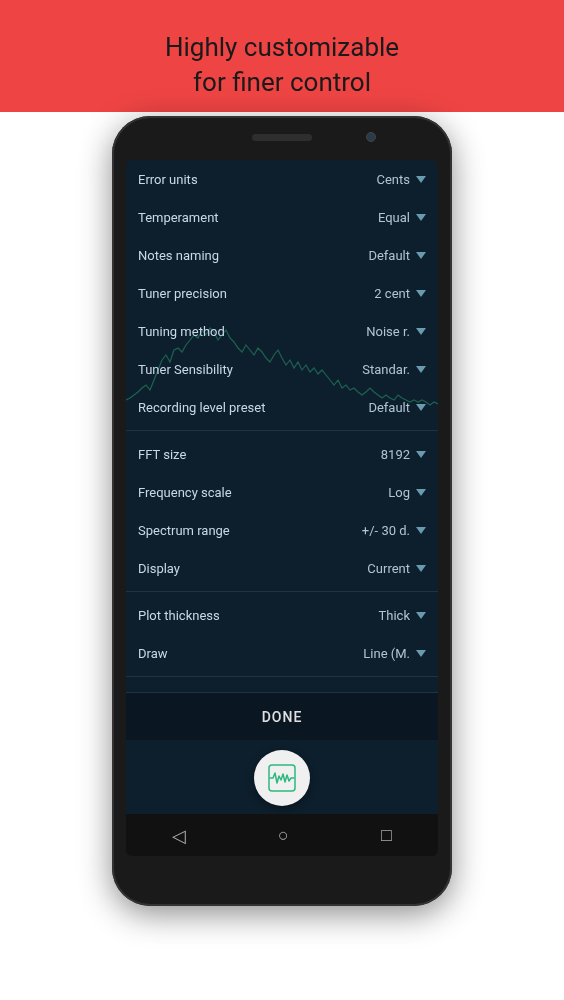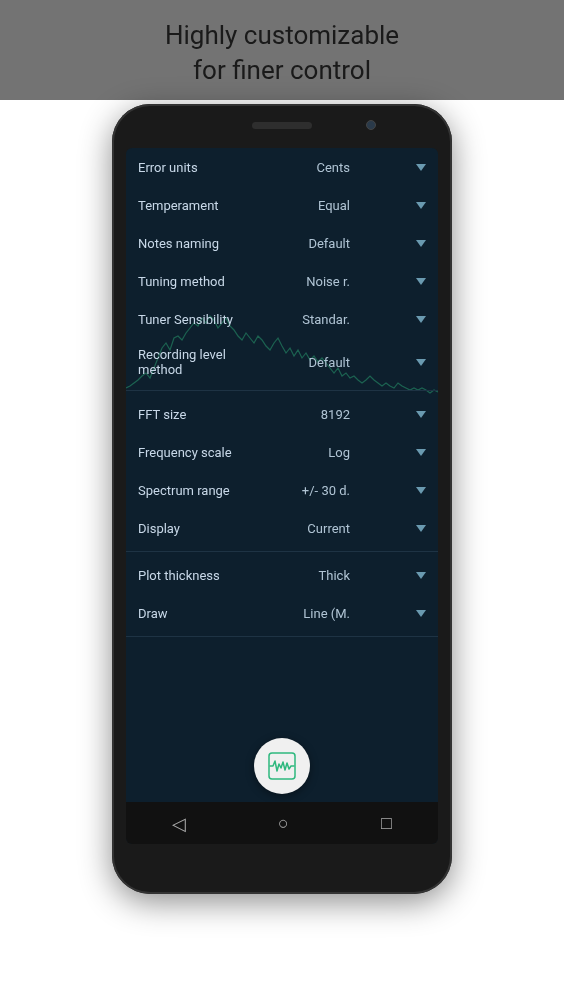--- a/index.html
+++ b/index.html
@@ -10,22 +10,22 @@
       font-family: 'Roboto', Arial, sans-serif;
       overflow: hidden;
       display: flex;
       flex-direction: column;
       align-items: center;
     }
 
     .page-header {
       width: 100%;
       text-align: center;
-      padding: 18px 60px 12px;
-      background: #737373;
+      padding: 30px 60px 12px;
+      background: #ef4444;
     }
 
     .page-header h1 {
       font-size: 26px;
       font-weight: 400;
       color: #1a1a1a;
       line-height: 1.35;
     }
 
     .phone-wrapper {
@@ -106,34 +106,33 @@
       padding-bottom: 4px;
       margin-bottom: 4px;
     }
 
     .settings-row {
       display: flex;
       align-items: center;
       justify-content: flex-end;
       padding: 9px 12px;
       min-height: 38px;
-      gap: 44px;
     }
 
     .settings-row .row-label {
       color: #c8d8e8;
       font-size: 13px;
       font-weight: 400;
       flex: 1;
     }
 
     .settings-row .row-value {
       color: #b0c4d4;
       font-size: 13px;
-      margin-right: 18px;
+      margin-right: 2px;
     }
 
     .dropdown-arrow {
       width: 0;
       height: 0;
       border-left: 5px solid transparent;
       border-right: 5px solid transparent;
       border-top: 7px solid #6a9ab0;
       margin-left: 4px;
       flex-shrink: 0;
@@ -223,31 +222,36 @@
               <span class="row-label">Temperament</span>
               <span class="row-value">Equal</span>
               <div class="dropdown-arrow"></div>
             </div>
             <div class="settings-row">
               <span class="row-label">Notes naming</span>
               <span class="row-value">Default</span>
               <div class="dropdown-arrow"></div>
             </div>
             <div class="settings-row">
+              <span class="row-label">Tuner precision</span>
+              <span class="row-value">2 cent</span>
+              <div class="dropdown-arrow"></div>
+            </div>
+            <div class="settings-row">
               <span class="row-label">Tuning method</span>
               <span class="row-value">Noise r.</span>
               <div class="dropdown-arrow"></div>
             </div>
             <div class="settings-row">
               <span class="row-label">Tuner Sensibility</span>
               <span class="row-value">Standar.</span>
               <div class="dropdown-arrow"></div>
             </div>
             <div class="settings-row">
-              <span class="row-label">Recording level method</span>
+              <span class="row-label">Recording level preset</span>
               <span class="row-value">Default</span>
               <div class="dropdown-arrow"></div>
             </div>
           </div>
 
           <div class="settings-group">
             <div class="settings-row">
               <span class="row-label">FFT size</span>
               <span class="row-value">8192</span>
               <div class="dropdown-arrow"></div>
@@ -279,20 +283,23 @@
               <span class="row-label">Draw</span>
               <span class="row-value">Line (M.</span>
               <div class="dropdown-arrow"></div>
             </div>
 
           </div>
 
         </div>
       </div>
 
+      <div class="done-bar">
+        <span class="done-label">DONE</span>
+      </div>
 
       <div class="fab-area">
         <div class="fab-button">
           <svg width="28" height="28" viewBox="0 0 28 28" xmlns="http://www.w3.org/2000/svg">
             <rect x="1" y="1" width="26" height="26" rx="3" fill="none" stroke="#2eb87e" stroke-width="1.5"></rect>
             <polyline fill="none" stroke="#2eb87e" stroke-width="1.5" stroke-linecap="round" stroke-linejoin="round" points="2,14 5,14 7,9 9,19 11,12 13,16 15,10 17,18 19,11 21,17 23,14 26,14"></polyline>
           </svg>
         </div>
       </div>
 

